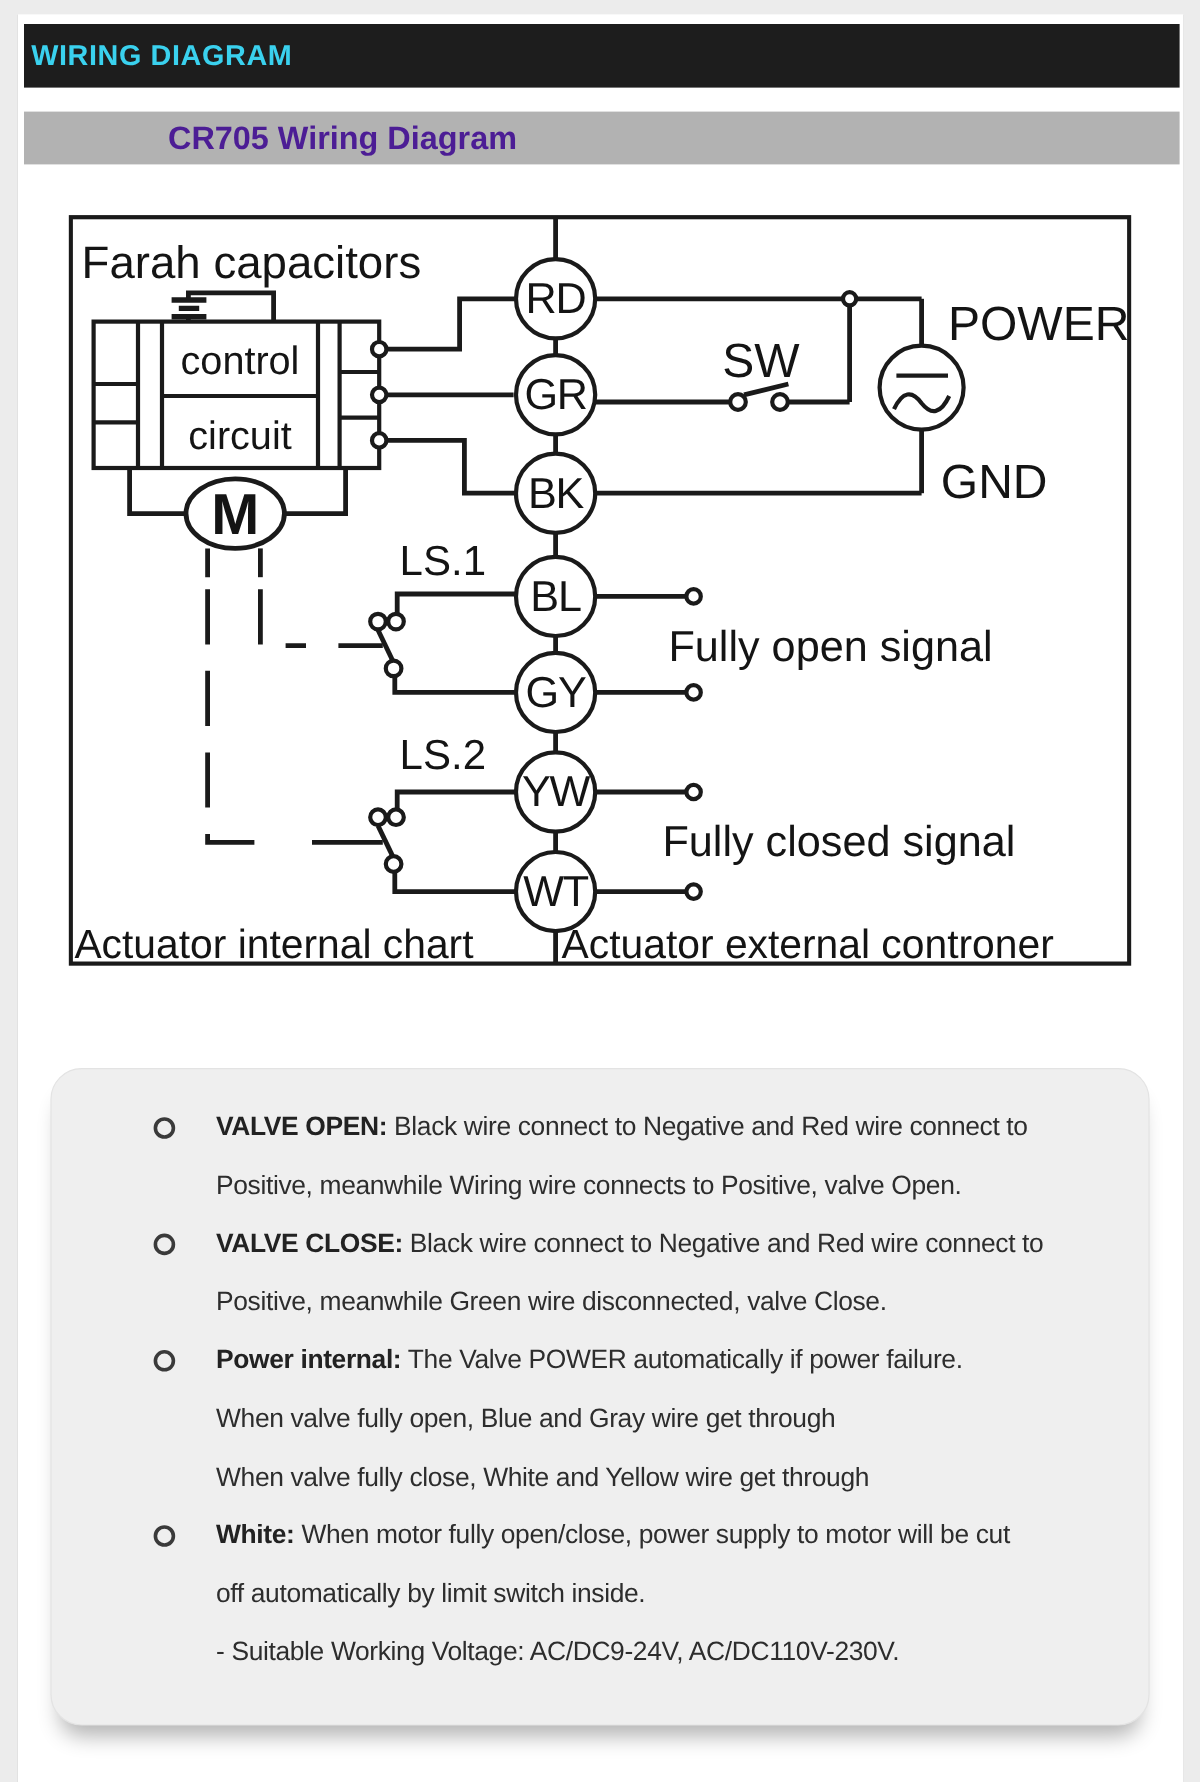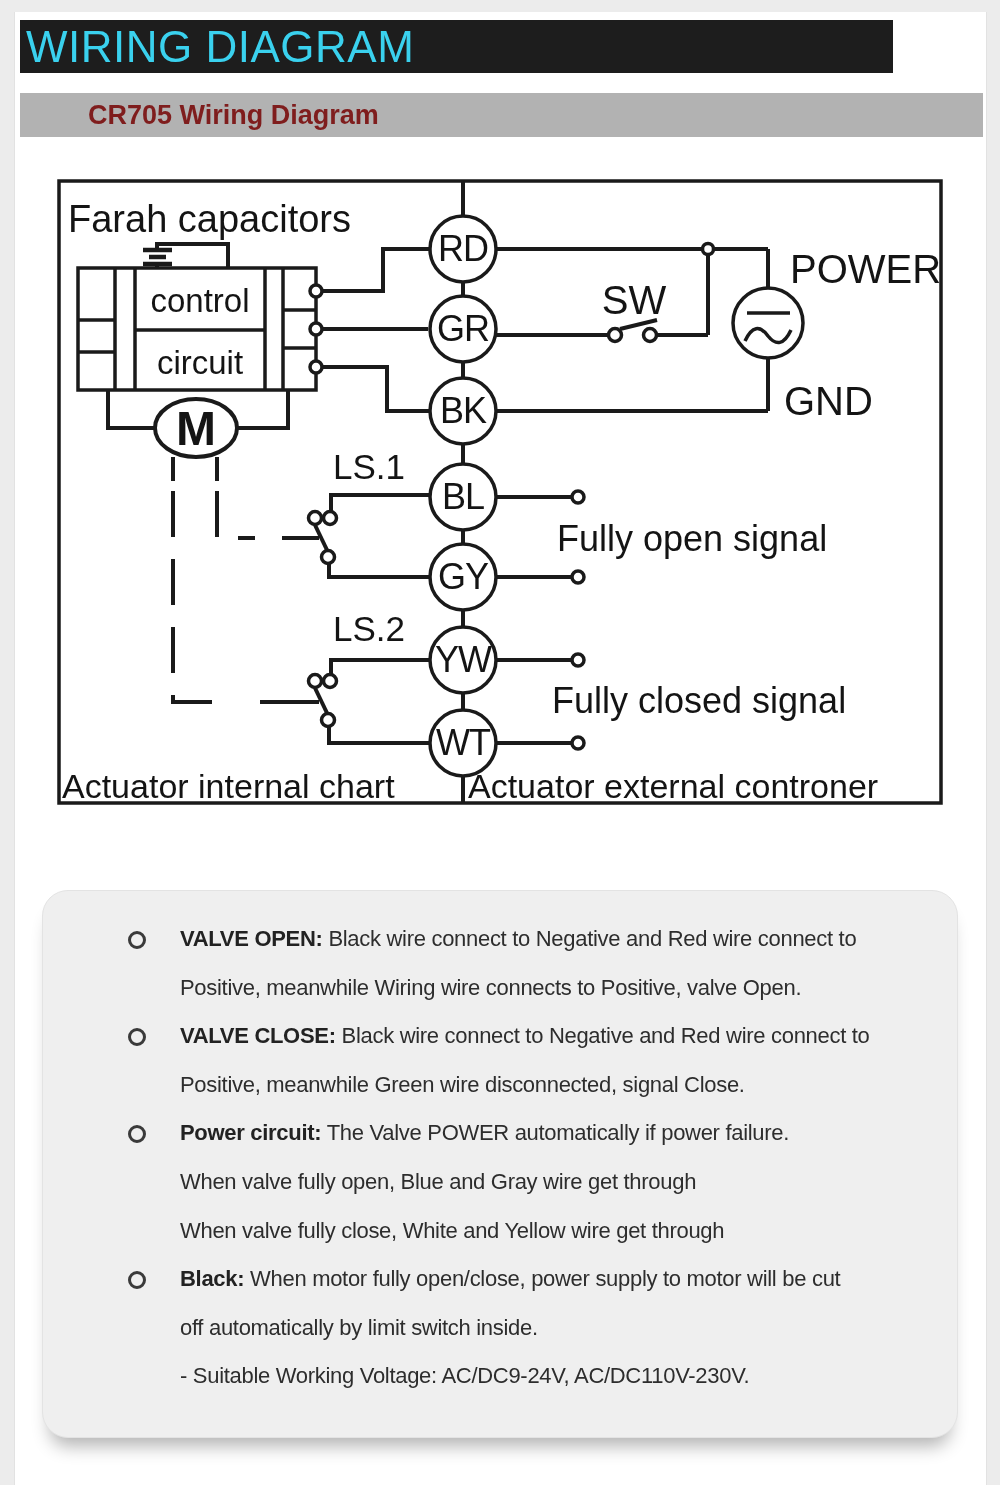--- a/index.html
+++ b/index.html
@@ -7,28 +7,28 @@
     width:1000px;height:1485px;position:relative;
     background:#ececec;
     font-family:"Liberation Sans",sans-serif;
     overflow:hidden;
   }
   .card{
     position:absolute;left:14px;top:12px;width:971px;height:1473px;
     background:#ffffff;border-left:1px solid #e2e2e2;border-right:1px solid #e2e2e2;
   }
   .bar-black{
-    position:absolute;left:20px;top:20px;width:873px;height:53px;
+    position:absolute;left:20px;top:20px;width:963px;height:53px;
     line-height:53px;padding-left:6px;box-sizing:border-box;
-    font-size:44px;font-weight:normal;letter-spacing:0.5px;
+    font-size:24px;font-weight:bold;letter-spacing:0.5px;
   }
   .bar-gray{
     position:absolute;left:20px;top:93px;width:963px;height:44px;
-    line-height:44px;padding-left:68px;box-sizing:border-box;
-    font-size:27px;font-weight:bold;color:#7f1d1d;
+    line-height:44px;padding-left:120px;box-sizing:border-box;
+    font-size:27px;font-weight:bold;color:#4c1d95;
   }
   svg.diagram{position:absolute;left:57px;top:179px;}
   svg.diagram text{font-family:"Liberation Sans",sans-serif;fill:#141414;}
   .notes{
     position:absolute;left:42px;top:890px;width:916px;height:548px;
     border-radius:26px;box-sizing:border-box;
     border:1px solid #e3e3e3;
     box-shadow:0 16px 18px -8px rgba(0,0,0,0.30);
     padding-top:24px;
   }
@@ -190,38 +190,38 @@
   <div class="nline">
     <span>Positive, meanwhile Wiring wire connects to Positive, valve Open.</span>
   </div>
 
   <div class="nline">
     <span class="ring"></span>
     <span class="b">VALVE CLOSE:</span>
     <span>Black wire connect to Negative and Red wire connect to</span>
   </div>
   <div class="nline">
-    <span>Positive, meanwhile Green wire disconnected, signal Close.</span>
-  </div>
-
-  <div class="nline">
-    <span class="ring"></span>
-    <span class="b">Power circuit:</span>
+    <span>Positive, meanwhile Green wire disconnected, valve Close.</span>
+  </div>
+
+  <div class="nline">
+    <span class="ring"></span>
+    <span class="b">Power internal:</span>
     <span>The Valve POWER automatically if power failure.</span>
   </div>
   <div class="nline">
     <span>When valve fully open, Blue and Gray wire get through</span>
   </div>
   <div class="nline">
     <span>When valve fully close, White and Yellow wire get through</span>
   </div>
 
   <div class="nline">
     <span class="ring"></span>
-    <span class="b">Black:</span>
+    <span class="b">White:</span>
     <span>When motor fully open/close, power supply to motor will be cut</span>
   </div>
   <div class="nline">
     <span>off automatically by limit switch inside.</span>
   </div>
   <div class="nline">
     <span>- Suitable Working Voltage: AC/DC9-24V, AC/DC110V-230V.</span>
   </div>
 
 </div>

